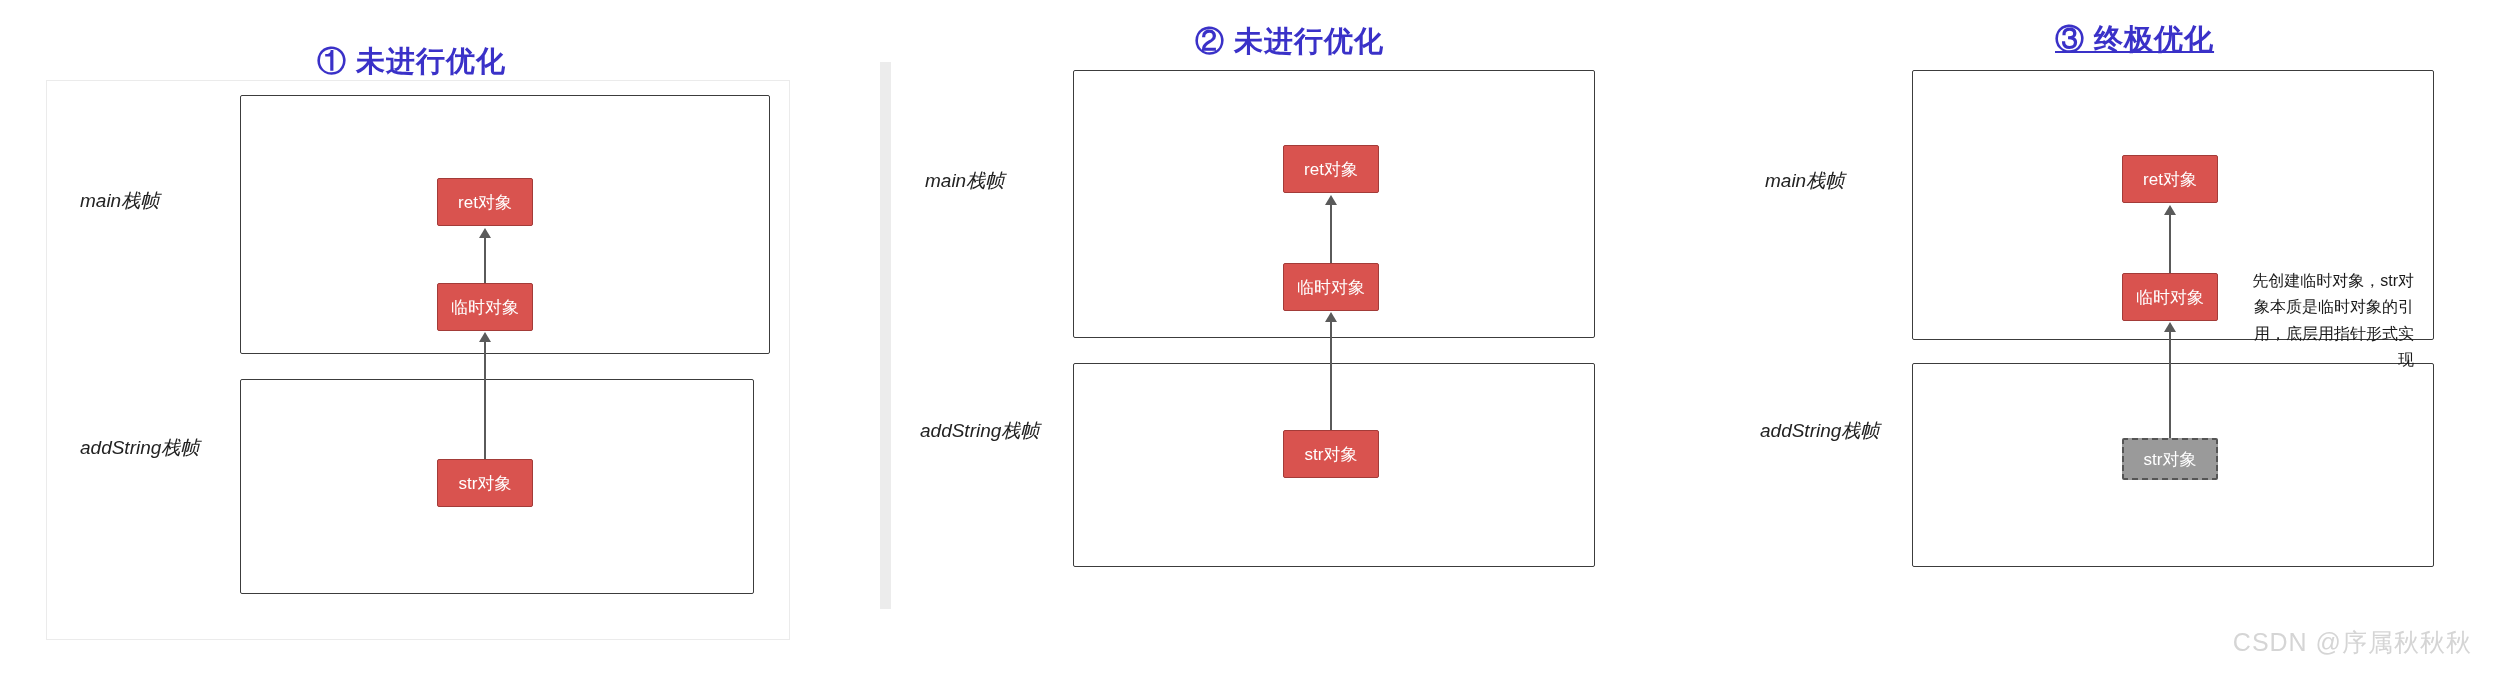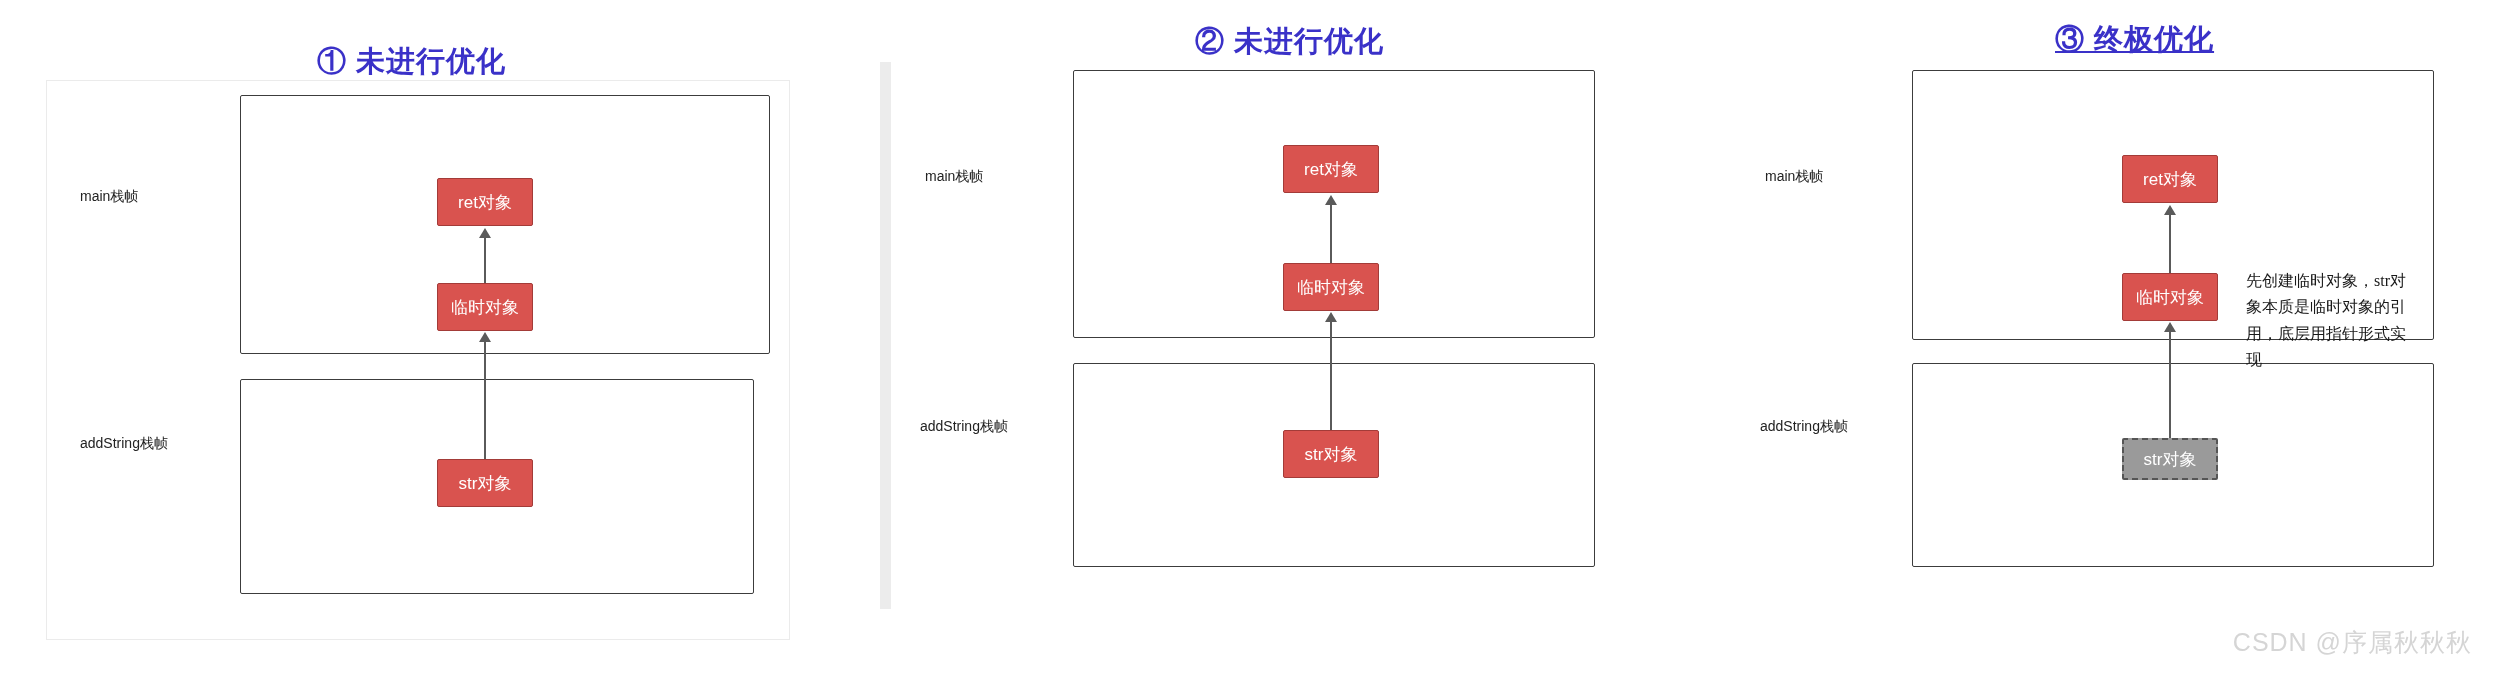--- a/index.html
+++ b/index.html
@@ -36,23 +36,24 @@
   }
   .frame-box {
     position: absolute;
     border: 1.6px solid #3c3c3c;
     background: #ffffff;
     border-radius: 2px;
     box-sizing: border-box;
   }
   .frame-label {
     position: absolute;
-    font-size: 14px;
+    font-size: 19px;
     color: #222222;
     white-space: nowrap;
+    font-style: italic;
   }
   .obj {
     position: absolute;
     background: #d9534f;
     border: 1.5px solid #a33b38;
     color: #ffffff;
     font-size: 17px;
     display: flex;
     align-items: center;
     justify-content: center;
@@ -76,22 +77,21 @@
     border-left: 6px solid transparent;
     border-right: 6px solid transparent;
     border-bottom: 10px solid #5a5a5a;
   }
   .note {
     position: absolute;
     font-size: 16px;
     color: #1a1a1a;
     line-height: 1.65;
     width: 168px;
-    text-align: left;
-    font-family: Liberation Serif, serif;
+    text-align: right;
   }
   .watermark {
     position: absolute;
     right: 28px;
     bottom: 10px;
     color: #d5d5d5;
     font-size: 25px;
     white-space: nowrap;
     letter-spacing: 1px;
   }

